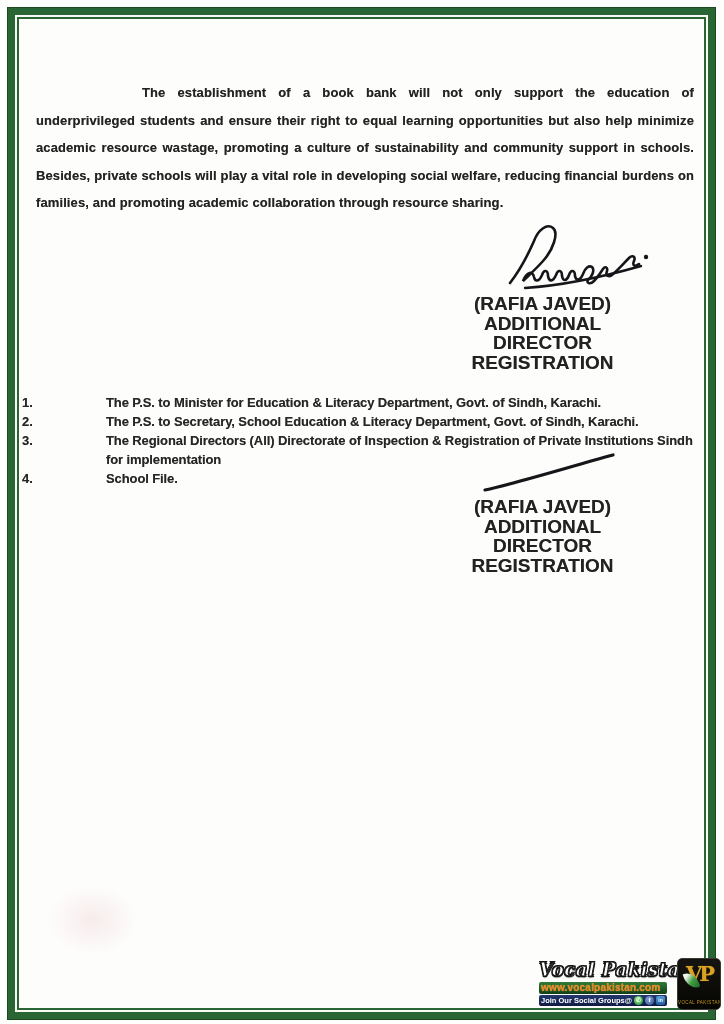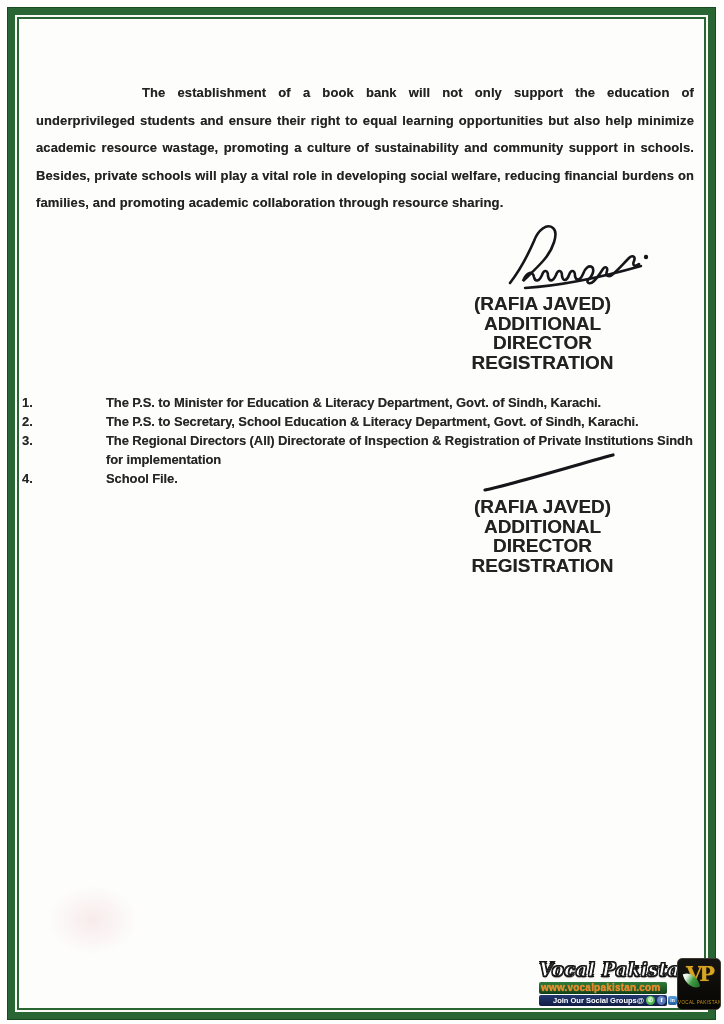--- a/index.html
+++ b/index.html
@@ -120,21 +120,21 @@
     white-space: nowrap;
   }
   .wm-social {
     margin-top: 1px;
     background: linear-gradient(#24386e, #101c45);
     border-radius: 2px;
     color: #ffffff;
     font-size: 7.5px; font-weight: 700;
     display: flex; align-items: center;
     gap: 2px;
-    padding: 1px 14px;
+    padding: 1px 2px;
     white-space: nowrap;
   }
   .wm-icon {
     display: inline-block;
     width: 9px; height: 9px;
     line-height: 9px;
     text-align: center;
     color: #fff;
     flex: none;
   }

